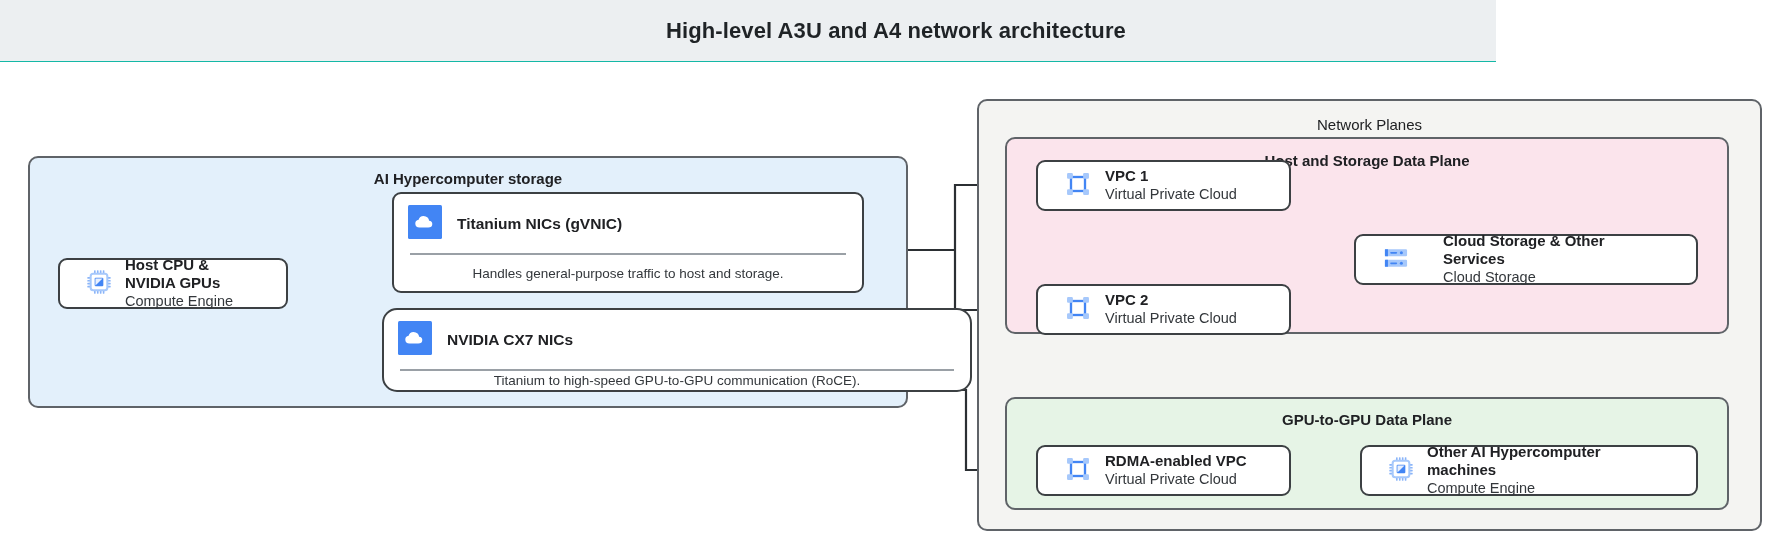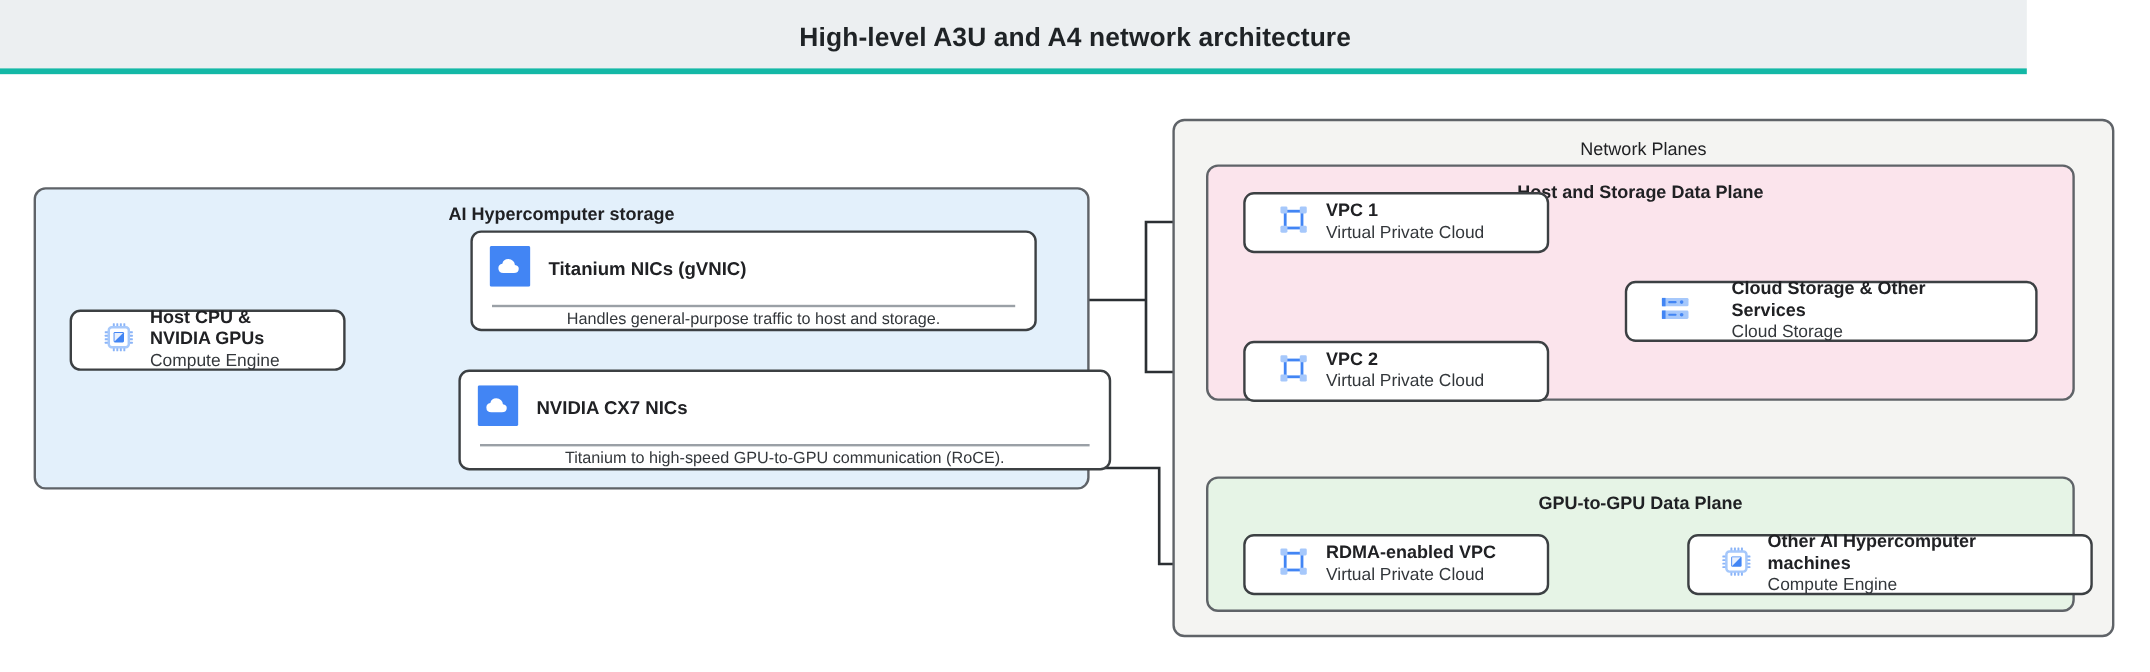--- a/index.html
+++ b/index.html
@@ -6,23 +6,23 @@
   body{
     width:1792px;height:560px;
     background:#ffffff;
     font-family:"Liberation Sans","DejaVu Sans",sans-serif;
     overflow:hidden;
     position:relative;
   }
 
   
   #header{
-    position:absolute;left:0;top:0;width:1689px;height:62px;
+    position:absolute;left:0;top:0;width:1496px;height:62px;
     background:#eceff1;
-    border-bottom:5px solid #14b8a6;
+    border-bottom:1px solid #14b8a6;
     box-sizing:border-box;
   }
   #header-title{
     position:absolute;left:0;top:0;width:1792px;height:62px;
     display:flex;align-items:center;justify-content:center;
     font-size:22px;font-weight:bold;color:#1f2326;
     letter-spacing:.1px;
   }
 
   
@@ -149,35 +149,35 @@
         <path d="M8.6 15.4 L15.4 8.6 L15.4 15.4 Z" fill="#ffffff" opacity=".0"></path>
         <path d="M15.3 8.7 L8.7 15.3 L8.7 8.7 Z" fill="#e8f0fe"></path>
       </svg>
     </span>
     <span class="txt">
       <span class="t1">Host CPU &amp; NVIDIA GPUs</span>
       <span class="t2">Compute Engine</span>
     </span>
   </div>
 
-  <div class="abs panel" id="node-titanium" style="left:392px;top:130px;width:472px;height:84px;">
+  <div class="abs panel" id="node-titanium" style="left:392px;top:130px;width:472px;height:101px;">
     <div class="p-head">
       <span class="ico">
         <svg width="34" height="34" viewBox="0 0 34 34">
           <rect x="0" y="0" width="34" height="34" rx="1.5" fill="#4285f4"></rect>
           <path d="M11.5 22.5 q-4.2 0 -4.2 -3.9 q0 -3.3 3.3 -3.85 q.9 -3.85 4.95 -3.85 q2.4 0 4.05 1.7 q1.35 1.3 1.5 3.2 q3.2 .35 3.2 3.2 q0 3.5 -4.1 3.5 Z" fill="#ffffff"></path>
         </svg>
       </span>
       <span class="p-title">Titanium NICs (gVNIC)</span>
     </div>
     <div class="p-rule"></div>
     <div class="p-foot">Handles general-purpose traffic to host and storage.</div>
   </div>
 
-  <div class="abs panel" id="node-cx7" style="left:382px;top:246px;width:544px;height:84px;">
+  <div class="abs panel" id="node-cx7" style="left:382px;top:246px;width:590px;height:84px;border-radius:15px;">
     <div class="p-head">
       <span class="ico">
         <svg width="34" height="34" viewBox="0 0 34 34">
           <rect x="0" y="0" width="34" height="34" rx="1.5" fill="#4285f4"></rect>
           <path d="M11.5 22.5 q-4.2 0 -4.2 -3.9 q0 -3.3 3.3 -3.85 q.9 -3.85 4.95 -3.85 q2.4 0 4.05 1.7 q1.35 1.3 1.5 3.2 q3.2 .35 3.2 3.2 q0 3.5 -4.1 3.5 Z" fill="#ffffff"></path>
         </svg>
       </span>
       <span class="p-title">NVIDIA CX7 NICs</span>
     </div>
     <div class="p-rule"></div>
@@ -256,21 +256,21 @@
         <rect x="2.6" y="16.4" width="5" height="5" rx="1" fill="#a6c8fb"></rect>
         <rect x="16.4" y="16.4" width="5" height="5" rx="1" fill="#a6c8fb"></rect>
       </svg>
     </span>
     <span class="txt">
       <span class="t1">RDMA-enabled VPC</span>
       <span class="t2">Virtual Private Cloud</span>
     </span>
   </div>
 
-  <div class="abs node" id="node-other" style="left:1360px;top:383px;width:338px;height:51px;margin-left:46px;">
+  <div class="abs node" id="node-other" style="left:1360px;top:383px;width:338px;height:51px;">
     <span class="ico">
       <svg width="26" height="26" viewBox="0 0 24 24">
         <g fill="#8ab4f8">
           <rect x="7.4" y="1.2" width="1.5" height="3.1" rx=".4"></rect>
             <rect x="10.1" y="1.2" width="1.5" height="3.1" rx=".4"></rect>
           <rect x="12.8" y="1.2" width="1.5" height="3.1" rx=".4"></rect>
             <rect x="15.5" y="1.2" width="1.5" height="3.1" rx=".4"></rect>
           <rect x="7.4" y="19.7" width="1.5" height="3.1" rx=".4"></rect>
             <rect x="10.1" y="19.7" width="1.5" height="3.1" rx=".4"></rect>
           <rect x="12.8" y="19.7" width="1.5" height="3.1" rx=".4"></rect>

